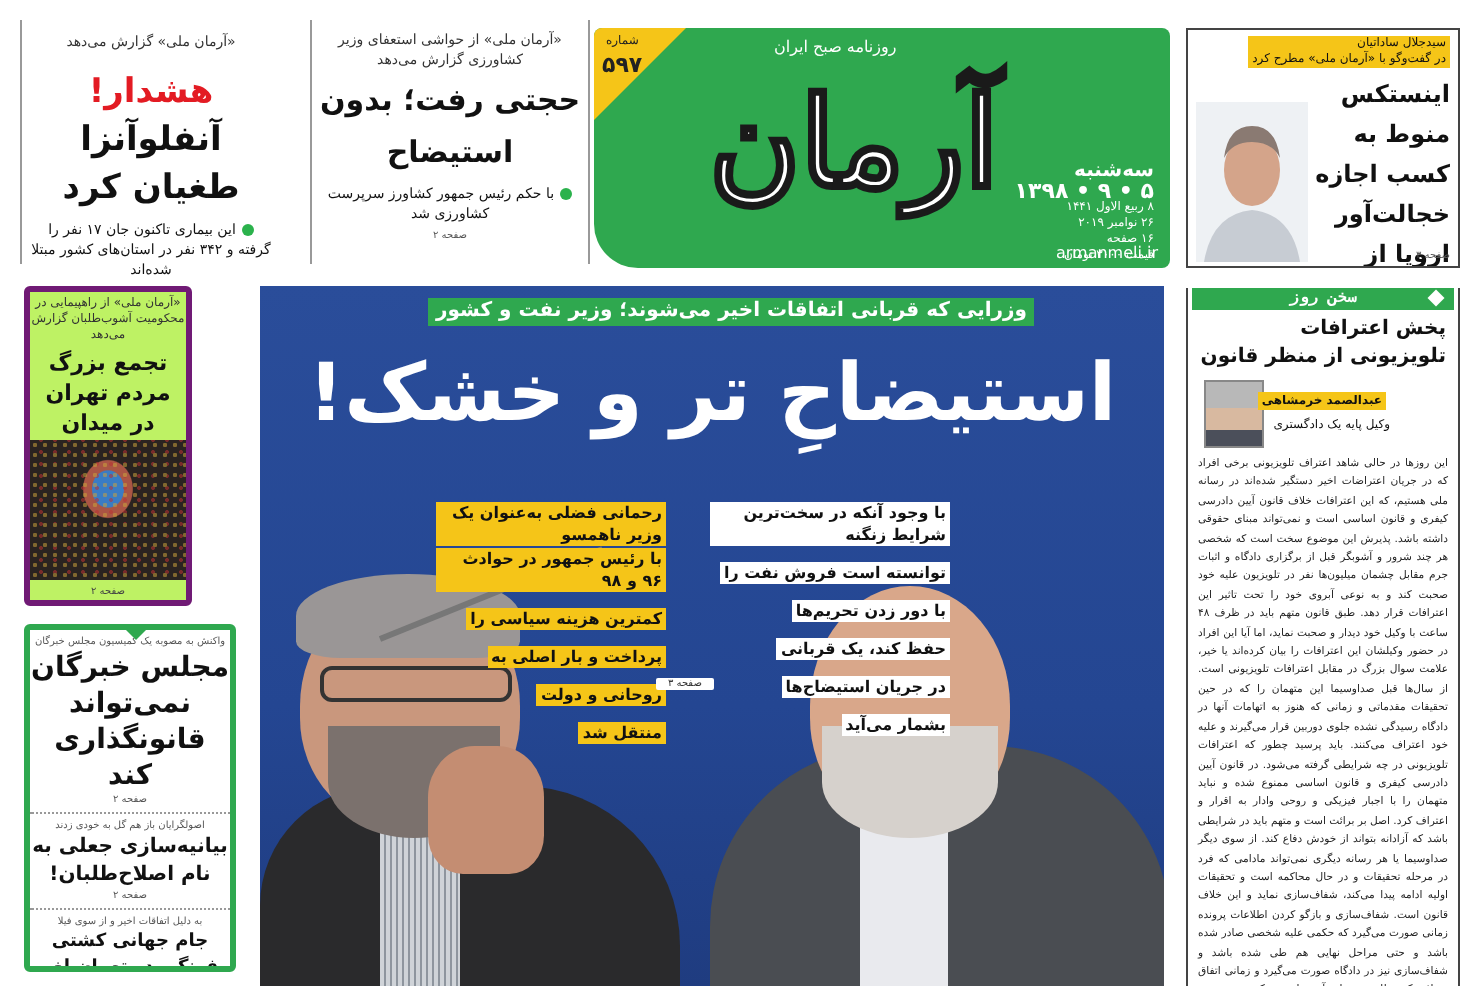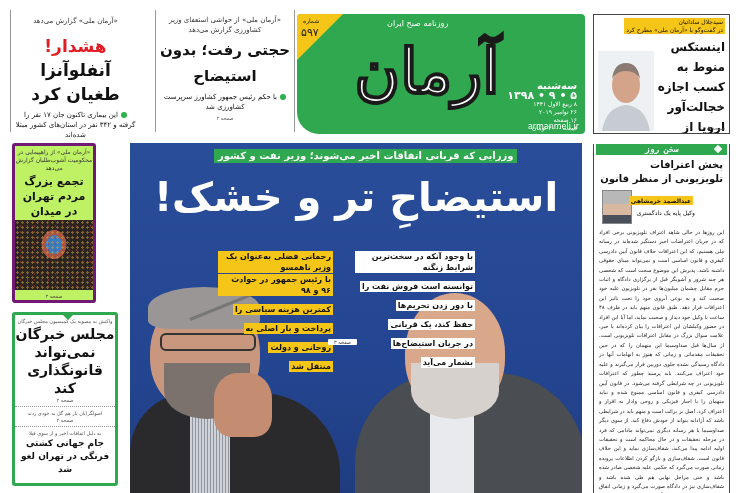--- a/index.html
+++ b/index.html
@@ -25,21 +25,21 @@
   
   #hojjati { left: 155px; width: 140px; border-left: 1px solid #999; border-right: 1px solid #999; }
   #hojjati .kicker { margin-top: 5px; }
   #hojjati .headline-big { font-size: 15px; line-height: 26px; margin-top: 2px; }
   #hojjati .sub { font-size: 7px; line-height: 10px; text-align: center; margin-top: 3px; }
 
   
   #masthead { left: 297px; top: 14px; width: 288px; height: 120px; background: #2fa84f; border-radius: 4px 4px 4px 22px; overflow: hidden; }
   #masthead .corner { position: absolute; left: 0; top: 0; width: 0; height: 0; border-top: 46px solid #f5c518; border-right: 46px solid transparent; }
   #masthead .issue-label { position: absolute; left: 6px; top: 3px; font-size: 6px; color: #222; direction: rtl; }
-  #masthead .issue-no { position: absolute; left: 4px; top: 12px; font-size: 11px; font-weight: normal; color: #222; }
+  #masthead .issue-no { position: absolute; left: 4px; top: 12px; font-size: 11px; font-weight: bold; color: #222; }
   #masthead .tagline { position: absolute; left: 90px; top: 5px; font-size: 8px; color: #fff; }
   #masthead .logo { position: absolute; left: 20px; top: 8px; width: 220px; font-family: "DejaVu Serif", serif; font-size: 62px; font-weight: bold; color: #fff; -webkit-text-stroke: 2px #1a1a1a; text-align: center; line-height: 100px; letter-spacing: -2px; }
   #masthead .info { position: absolute; right: 8px; top: 66px; text-align: right; color: #fff; font-size: 6px; line-height: 8px; }
   #masthead .info .day { font-size: 10px; font-weight: bold; line-height: 12px; }
   #masthead .info .sh { font-size: 11px; font-weight: bold; }
   #masthead .site { position: absolute; right: 6px; bottom: 3px; font-size: 8px; color: #fff; direction: ltr; }
 
   
   #instex { left: 593px; top: 14px; width: 137px; height: 120px; border: 1px solid #444; overflow: hidden; background: #fff; }
   #instex .tag { position: absolute; right: 4px; top: 3px; background: #f5c518; font-size: 6px; line-height: 8px; padding: 0 2px; text-align: right; }
@@ -176,20 +176,21 @@
 
 <div id="briefs" class="abs">
   <div class="notch"></div>
   <div class="brief b1">
     <div class="k">واکنش به مصوبه یک کمیسیون مجلس خبرگان</div>
     <div class="h">مجلس خبرگان نمی‌تواند قانونگذاری کند</div>
     <div class="p">صفحه ۲</div>
   </div>
   <div class="brief b2">
     <div class="k">اصولگرایان باز هم گل به خودی زدند</div>
+    <div class="h">بیانیه‌سازی جعلی به نام اصلاح‌طلبان!</div>
     <div class="p">صفحه ۲</div>
   </div>
   <div class="brief b3" style="border-bottom:none">
     <div class="k">به دلیل اتفاقات اخیر و از سوی فیلا</div>
     <div class="h">جام جهانی کشتی فرنگی در تهران لغو شد</div>
 
   </div>
 </div>
 
 <div id="main" class="abs">

